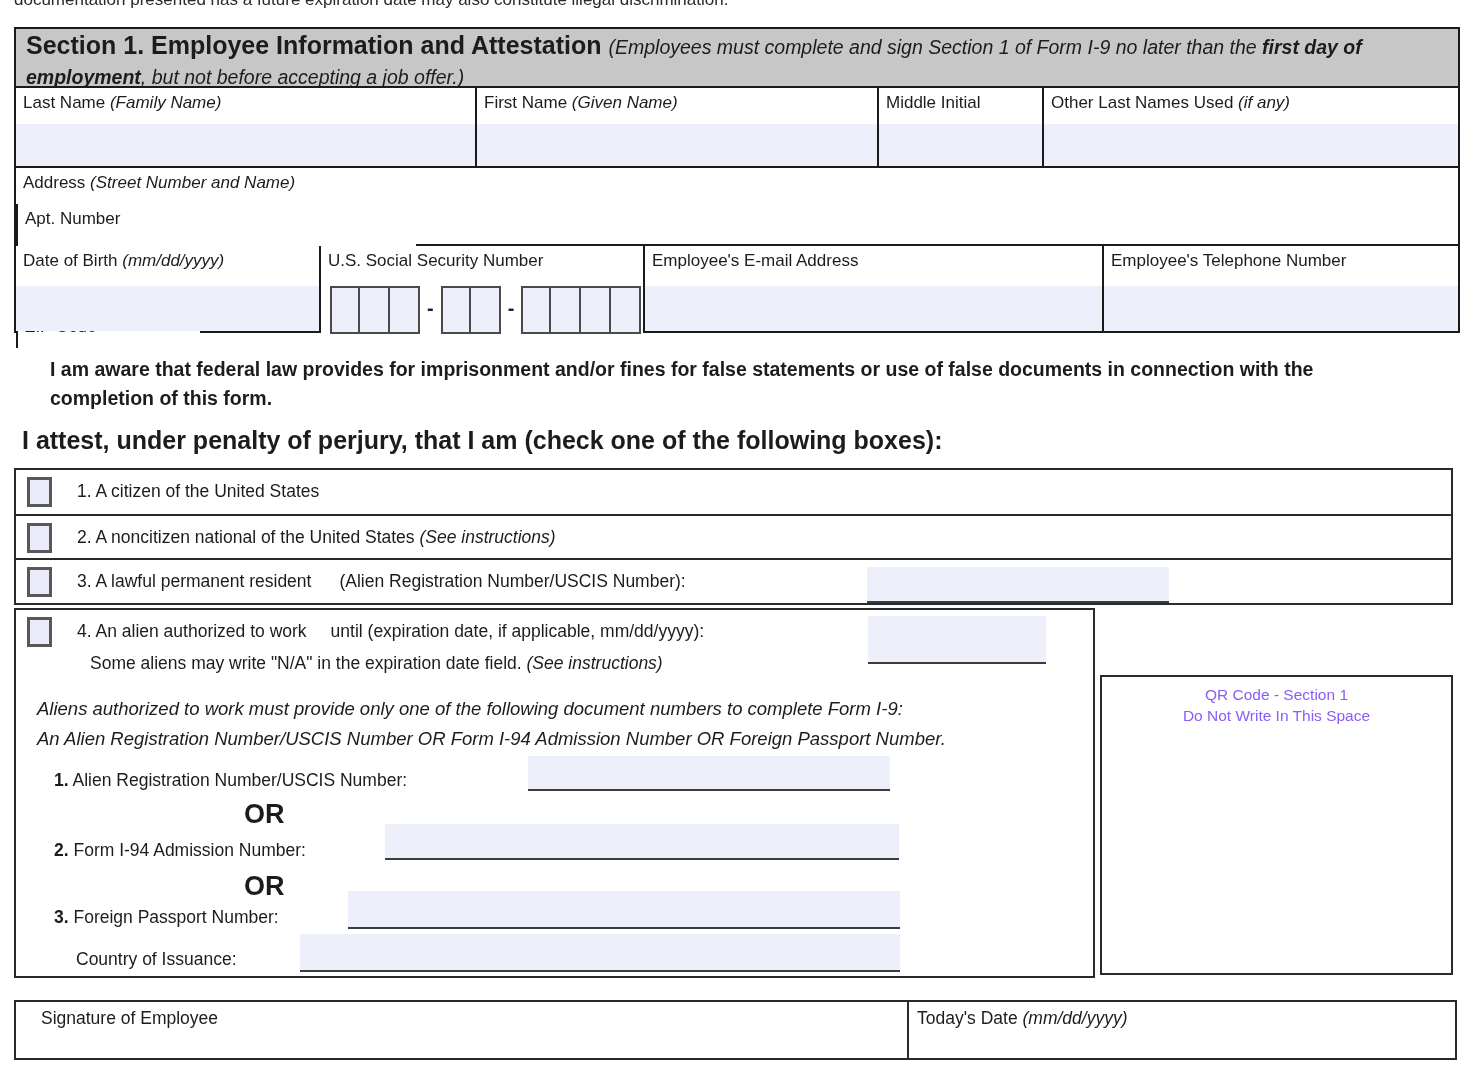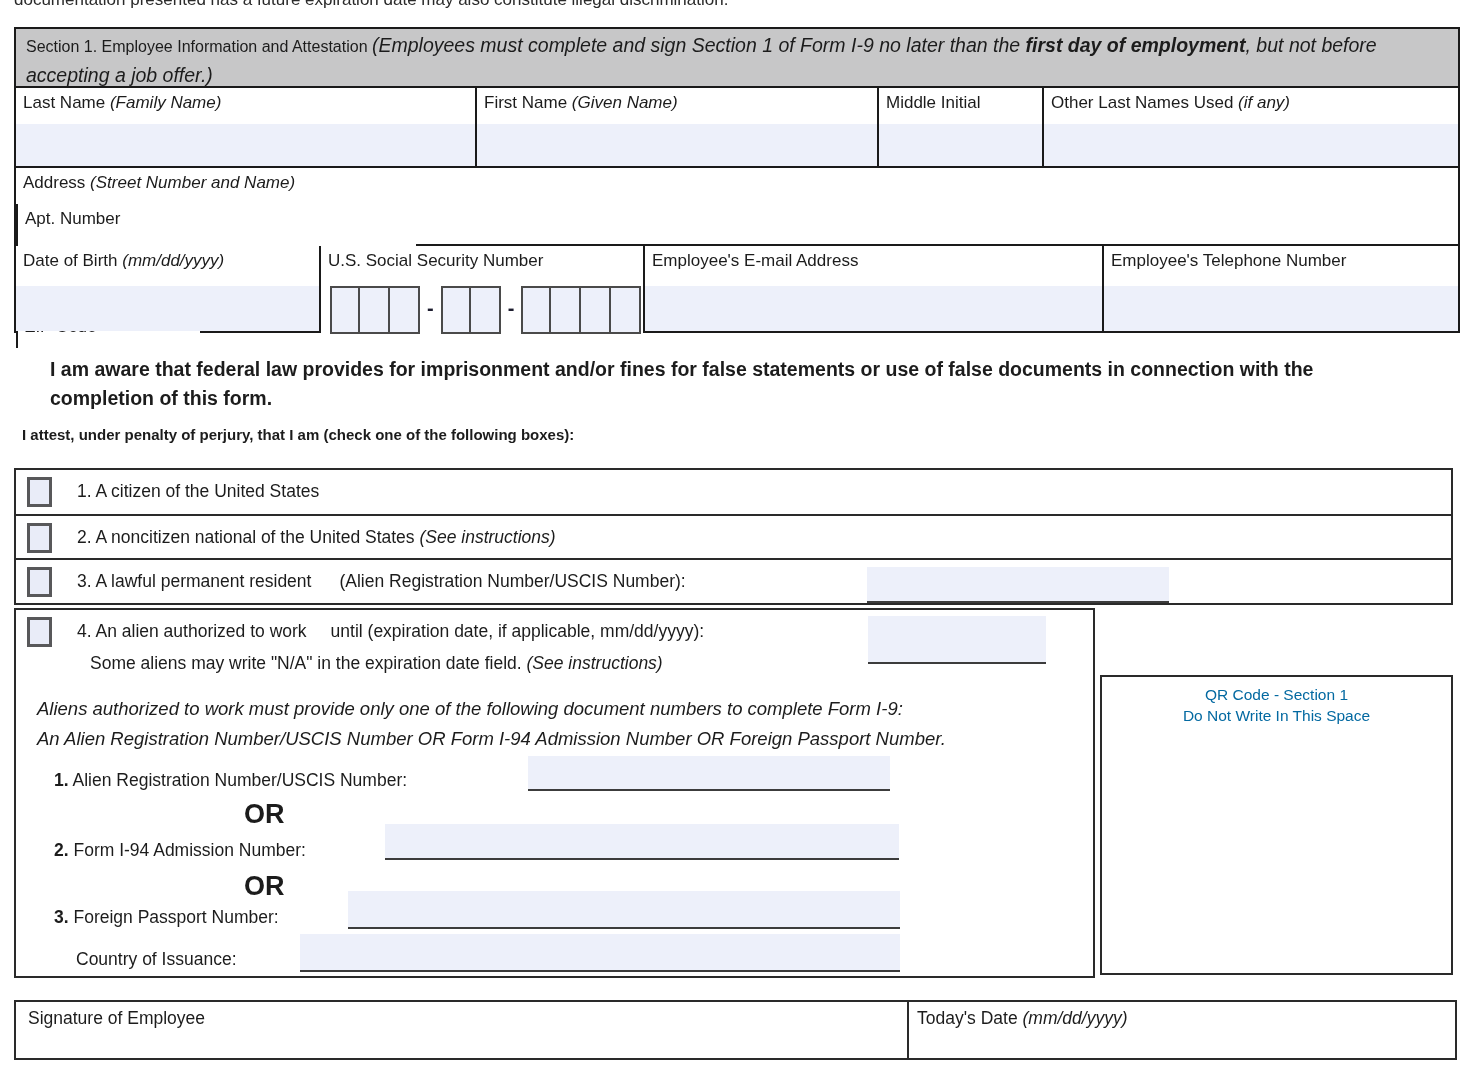--- a/index.html
+++ b/index.html
@@ -15,21 +15,21 @@
 
   
   #clip-top { left:14px; top:-10px; font-size:17px; color:#2a2a2a; }
 
   
   #sec-header {
     left:14px; top:27px; width:1446px; height:61px;
     background:#c7c7c8; border:2px solid #1a1a1a;
     padding:2px 10px 0 10px; line-height:29px;
   }
-  #sec-header .title { font-size:16px; font-weight:normal; }
+  #sec-header .title { font-size:25px; font-weight:bold; }
   #sec-header .sub   { font-size:19.5px; font-style:italic; }
   #sec-header .sub-b { font-size:19.5px; font-style:italic; font-weight:bold; }
 
   
   #grid { left:14px; top:88px; width:1446px; border:2px solid #1a1a1a; border-top:none; }
   .grow { display:flex; width:100%; }
   .grow + .grow { border-top:2px solid #1a1a1a; }
   .cell { display:flex; flex-direction:column; position:relative; }
   .cell + .cell { border-left:2px solid #1a1a1a; }
   .cell .lbl { padding:5px 6px 0 7px; font-size:17px; line-height:20px; background:#fff; height:36px; flex:none; }
@@ -44,21 +44,21 @@
   .ssn-group { display:flex; }
   .ssn-box {
     width:30px; height:48px; background:#edf0fa;
     border:2px solid #4a4a4a;
   }
   .ssn-box + .ssn-box { border-left:none; }
   .ssn-dash { font-size:20px; font-weight:bold; padding:0 7px 14px 7px; color:#1c1c2e; }
 
   
   #stmt1 { left:22px; top:355px; width:1365px; font-size:19.5px; font-weight:bold; line-height:29px;margin-left:28px; }
-  #stmt2 { left:22px; top:426px; width:1365px; font-size:15px; font-weight:bold; }
+  #stmt2 { left:22px; top:426px; width:1365px; font-size:25px; font-weight:bold; }
 
   
   #attest-box { left:14px; top:468px; width:1439px; height:137px; border:2px solid #2a2a2a; }
   .att-row { position:relative; height:44px; }
   .att-row + .att-row { border-top:2px solid #2a2a2a; }
   .att-row.last { height:45px; }
   .chk {
     position:absolute; left:11px; top:7px; width:25px; height:30px;
     background:#e9ecf8; border:3px solid #58585a;
   }
@@ -82,26 +82,26 @@
   #or2 { left:228px; top:261px; }
   #doc3-lbl { left:38px; top:297px; }
   #doc3-field { left:332px; top:281px; width:552px; height:38px; }
   #country-lbl { left:60px; top:339px; }
   #country-field { left:284px; top:324px; width:600px; height:38px; }
 
   
   #qr-box {
     left:1100px; top:675px; width:353px; height:300px;
     border:2px solid #2a2a2a; text-align:center; padding-top:7px;
-    font-size:15.5px; line-height:21px; color:#0369a1;
+    font-size:15.5px; line-height:21px; color:#8b5cf6;
   }
 
   
   #sig-box { left:14px; top:1000px; width:1443px; height:60px; border:2px solid #2a2a2a; display:flex; }
-  #sig-cell { width:891px; padding:6px 12px; font-size:17.5px; }
+  #sig-cell { width:891px; padding:6px 25px; font-size:17.5px; }
   #date-cell { flex:1; border-left:2px solid #2a2a2a; padding:6px 8px; font-size:17.5px; }
 </style>
 </head>
 <body>
 
 <div id="page">
 
   <div id="clip-top" class="abs">documentation presented has a future expiration date may also constitute illegal discrimination.</div>
 
   <div id="sec-header" class="abs">

